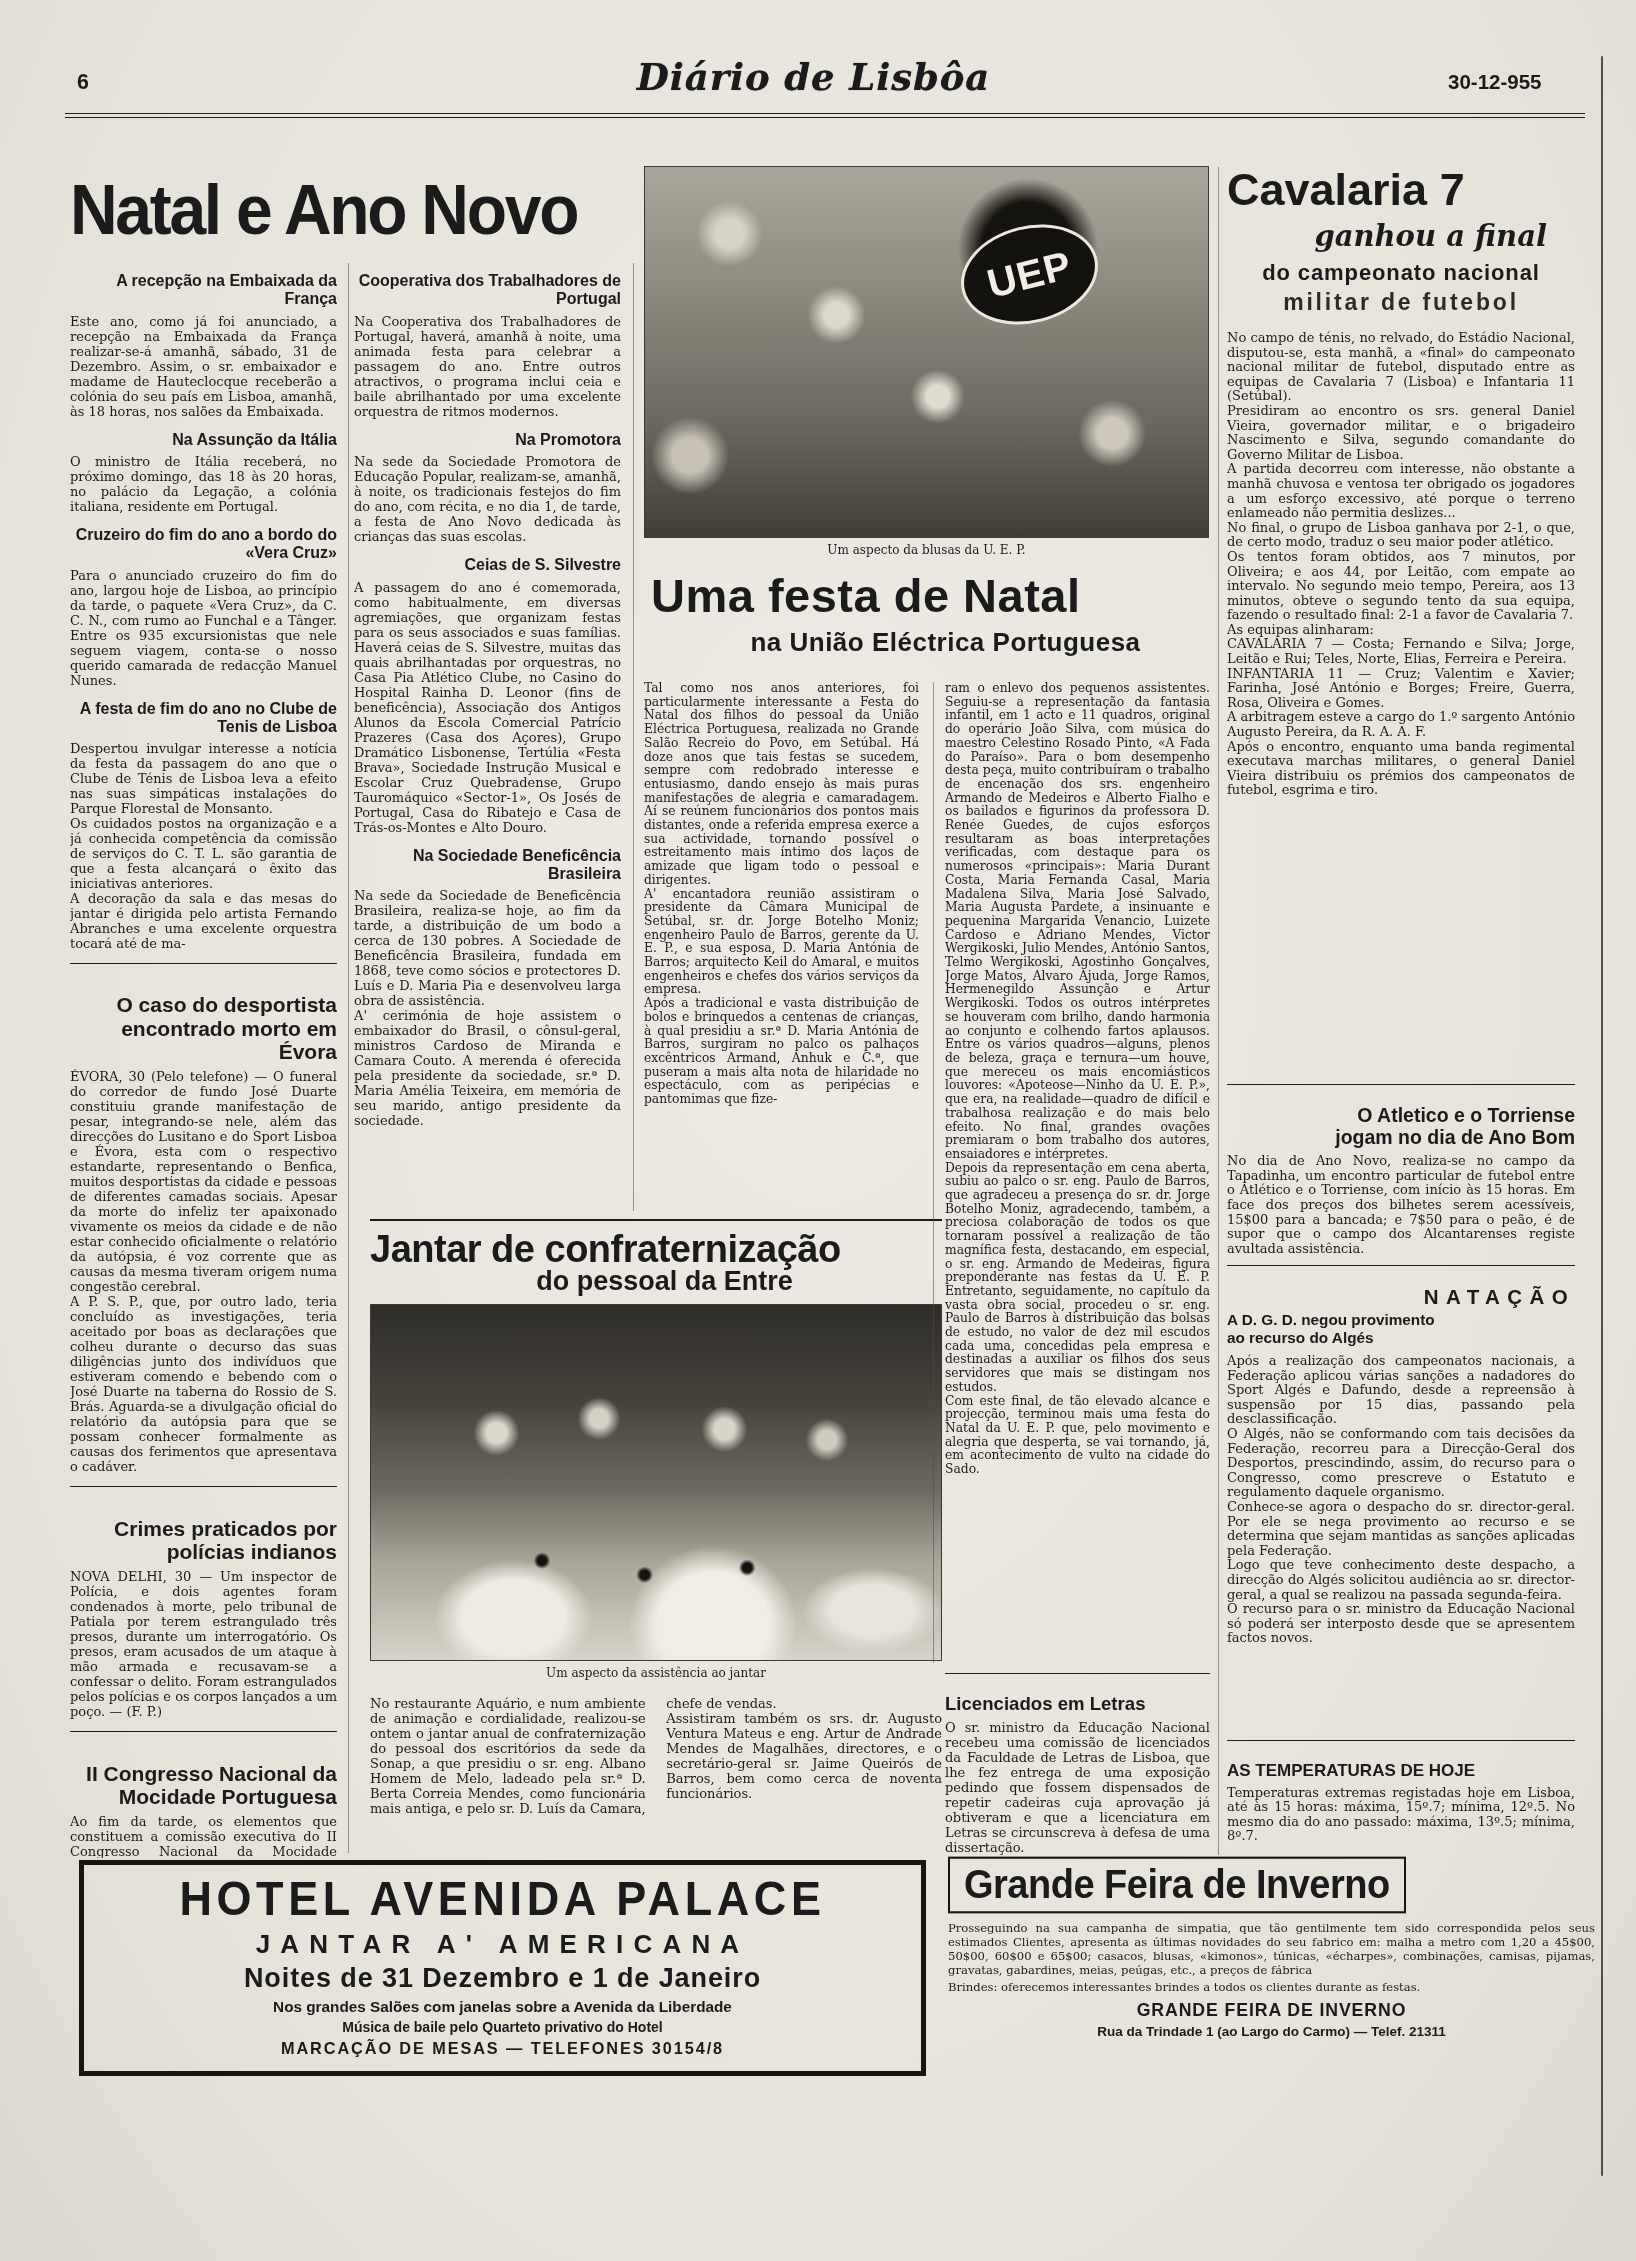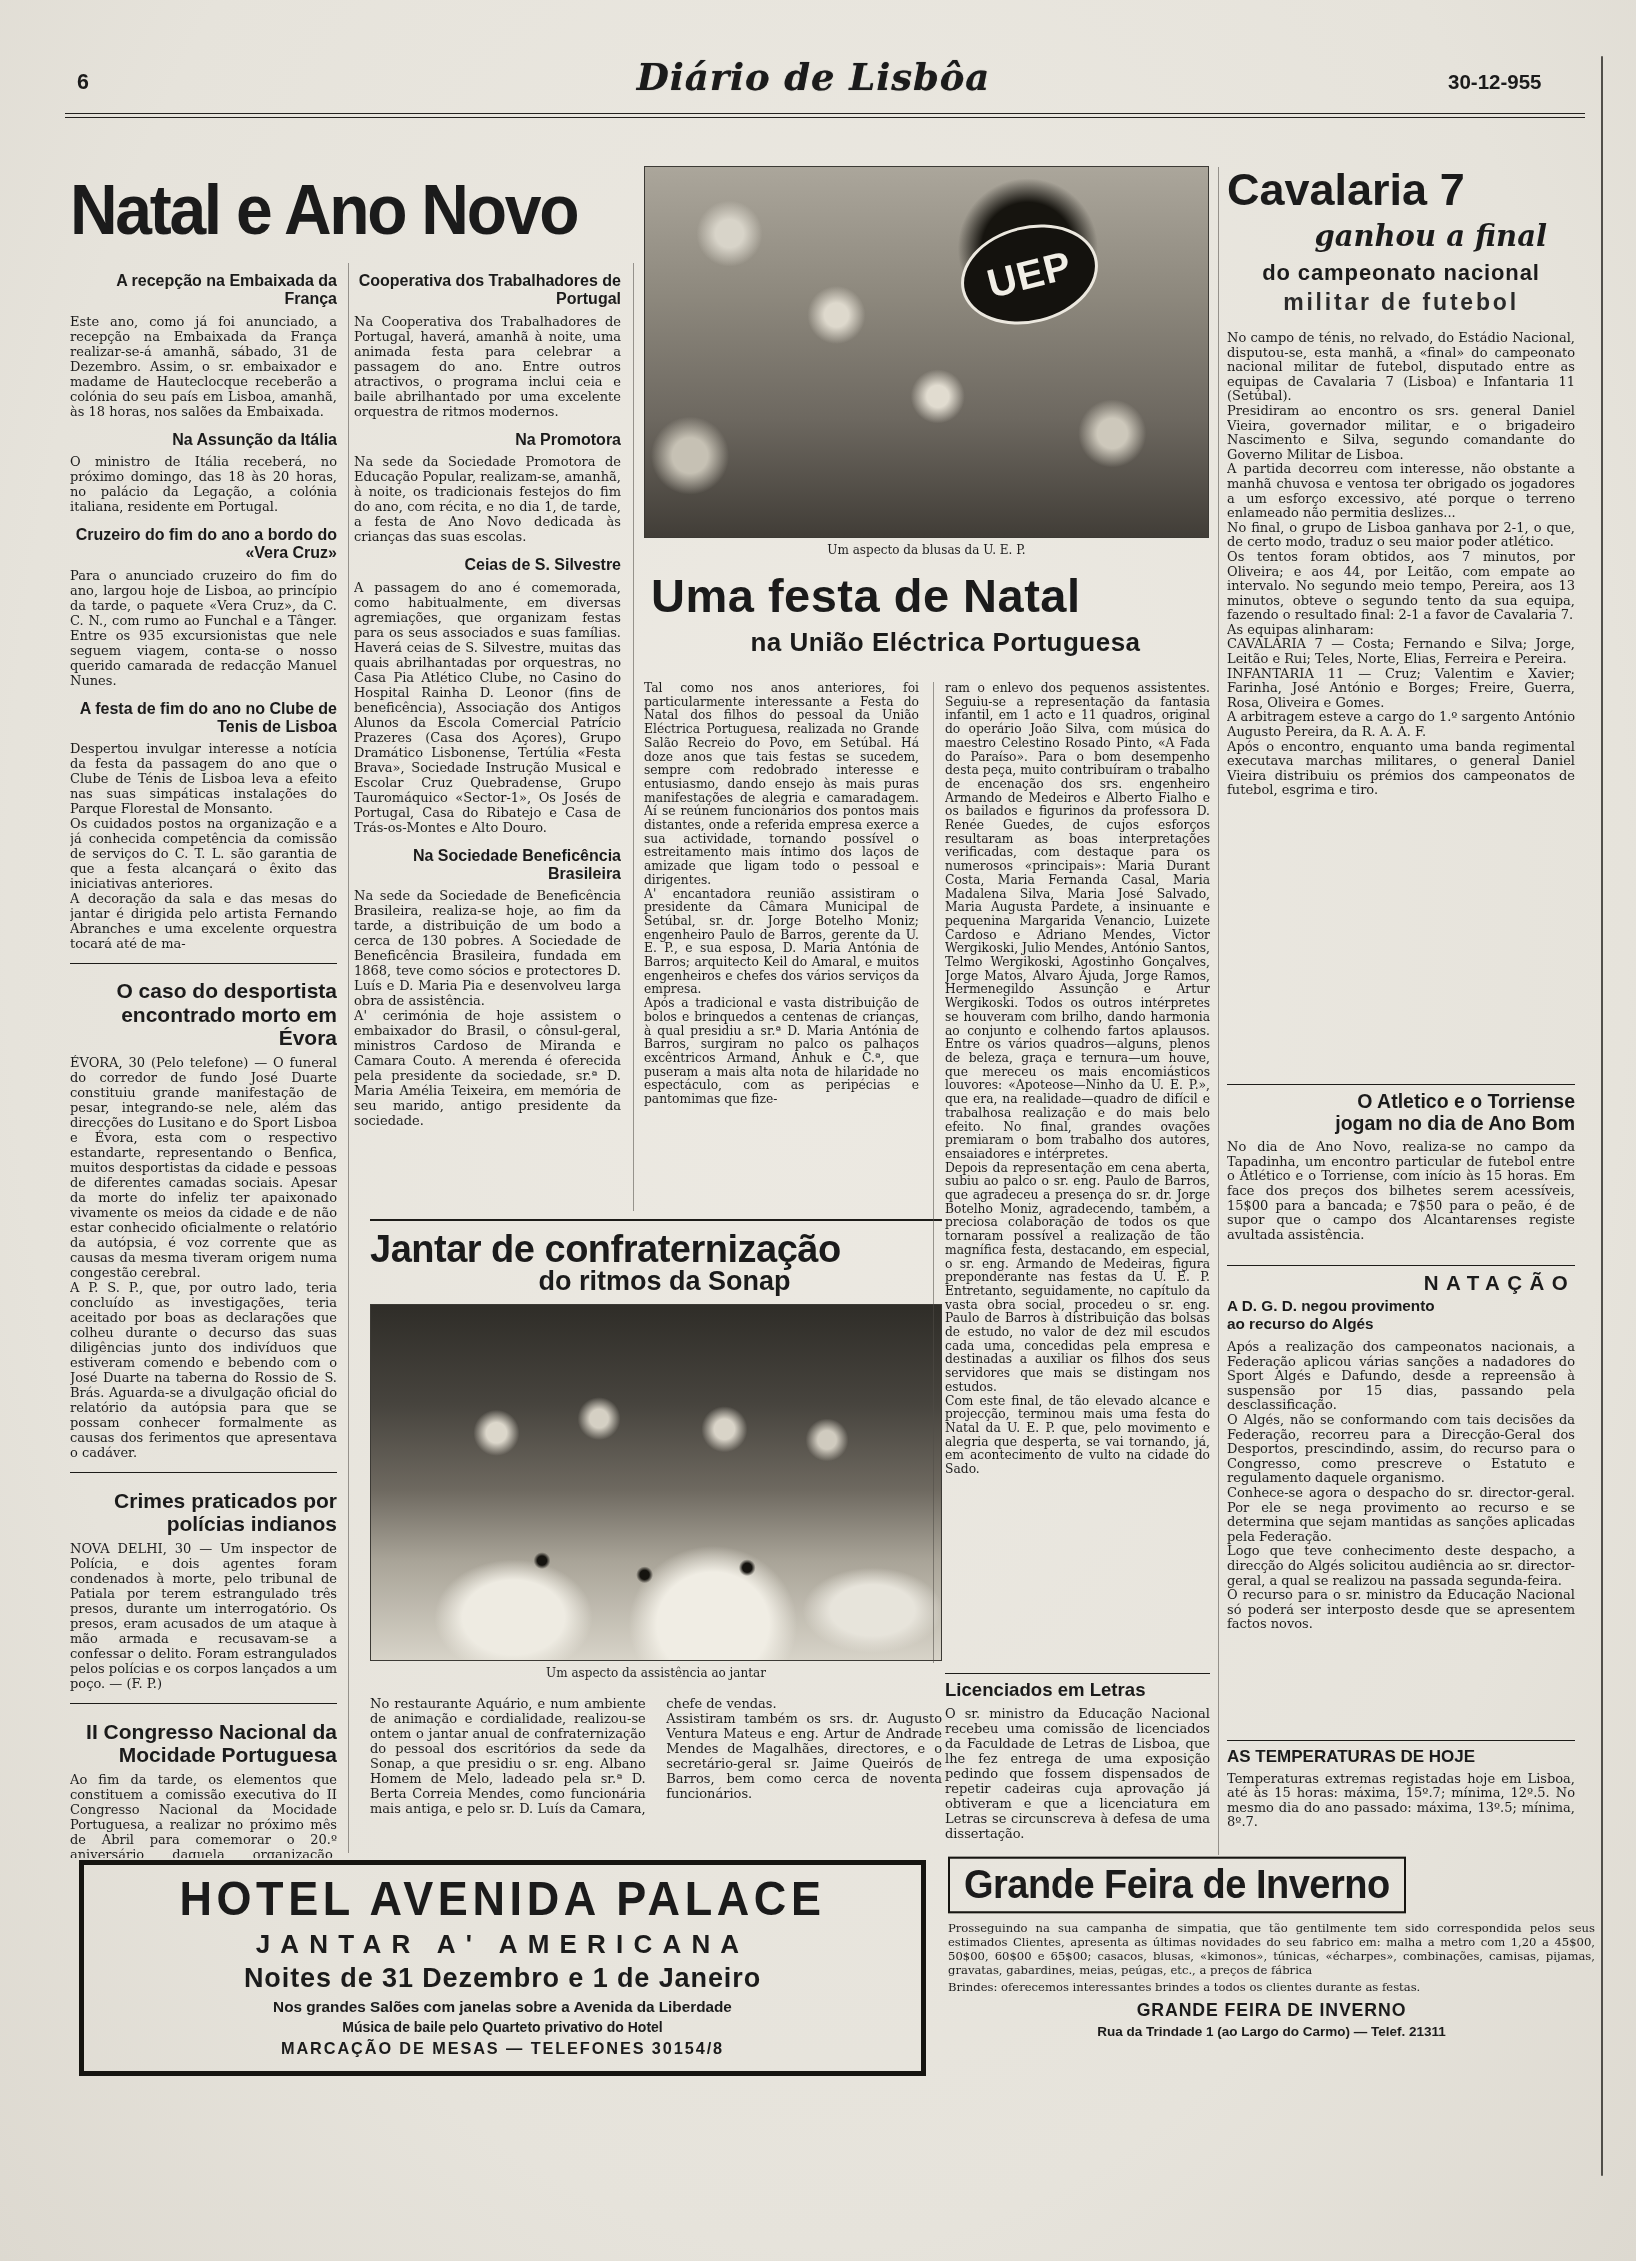--- a/index.html
+++ b/index.html
@@ -23,21 +23,21 @@
     font:bold 66px "Liberation Sans",sans-serif;letter-spacing:-2.3px;transform:scaleY(1.08);transform-origin:top left;}
   
   .col{position:absolute;top:263px;}
   #c1{left:70px;width:267px;height:1595px;overflow:hidden;}
   #c2{left:354px;width:267px;height:958px;overflow:hidden;}
   .art{margin-bottom:12px;}
   .art .h{font-family:"Liberation Sans",sans-serif;font-weight:bold;font-size:16px;line-height:1.12;
     text-align:right;margin:9.3px 0 5.6px;}
   .art .h.big{font-size:21px;}
   .art .h.left{text-align:left;}
-  .rule-top{border-top:1.9px solid #1d1c19;padding-top:6px;}
+  .rule-top{border-top:1.9px solid #1d1c19;padding-top:20px;}
   .bd{font-size:13px;line-height:15px;text-align:justify;white-space:pre-line;}
   .bd-sm{font-size:12.3px;line-height:13.7px;text-align:justify;white-space:pre-line;}
   
   .vr{position:absolute;width:0;border-left:0.9px solid #504d47;opacity:.55;}
   
   .photo1{position:absolute;left:644px;top:166px;width:565px;height:372px;border:1.4px solid #3c3a35;
     background:
       radial-gradient(circle at 15% 18%, #d8d4c9 0 14px, rgba(216,212,201,0) 33px),
       radial-gradient(circle at 34% 40%, #ded9cd 0 12px, rgba(222,217,205,0) 29px),
       radial-gradient(circle at 52% 62%, #e1dcd0 0 11px, rgba(225,220,208,0) 27px),
@@ -192,21 +192,21 @@
 A' encantadora reunião assistiram o presidente da Câmara Municipal de Setúbal, sr. dr. Jorge Botelho Moniz; engenheiro Paulo de Barros, gerente da U. E. P., e sua esposa, D. Maria Antónia de Barros; arquitecto Keil do Amaral, e muitos engenheiros e chefes dos vários serviços da empresa.
 Após a tradicional e vasta distribuição de bolos e brinquedos a centenas de crianças, à qual presidiu a sr.ª D. Maria Antónia de Barros, surgiram no palco os palhaços excêntricos Armand, Anhuk e C.ª, que puseram a mais alta nota de hilaridade no espectáculo, com as peripécias e pantomimas que fize-</div>
   </div>
   <div id="ft-r">
     <div class="bd-sm">ram o enlevo dos pequenos assistentes. Seguiu-se a representação da fantasia infantil, em 1 acto e 11 quadros, original do operário João Silva, com música do maestro Celestino Rosado Pinto, «A Fada do Paraíso». Para o bom desempenho desta peça, muito contribuíram o trabalho de encenação dos srs. engenheiro Armando de Medeiros e Alberto Fialho e os bailados e figurinos da professora D. Renée Guedes, de cujos esforços resultaram as boas interpretações verificadas, com destaque para os numerosos «principais»: Maria Durant Costa, Maria Fernanda Casal, Maria Madalena Silva, Maria José Salvado, Maria Augusta Pardete, a insinuante e pequenina Margarida Venancio, Luizete Cardoso e Adriano Mendes, Victor Wergikoski, Julio Mendes, António Santos, Telmo Wergikoski, Agostinho Gonçalves, Jorge Matos, Alvaro Ajuda, Jorge Ramos, Hermenegildo Assunção e Artur Wergikoski. Todos os outros intérpretes se houveram com brilho, dando harmonia ao conjunto e colhendo fartos aplausos. Entre os vários quadros—alguns, plenos de beleza, graça e ternura—um houve, que mereceu os mais encomiásticos louvores: «Apoteose—Ninho da U. E. P.», que era, na realidade—quadro de difícil e trabalhosa realização e do mais belo efeito. No final, grandes ovações premiaram o bom trabalho dos autores, ensaiadores e intérpretes.
 Depois da representação em cena aberta, subiu ao palco o sr. eng. Paulo de Barros, que agradeceu a presença do sr. dr. Jorge Botelho Moniz, agradecendo, também, a preciosa colaboração de todos os que tornaram possível a realização de tão magnífica festa, destacando, em especial, o sr. eng. Armando de Medeiras, figura preponderante nas festas da U. E. P. Entretanto, seguidamente, no capítulo da vasta obra social, procedeu o sr. eng. Paulo de Barros à distribuição das bolsas de estudo, no valor de dez mil escudos cada uma, concedidas pela empresa e destinadas a auxiliar os filhos dos seus servidores que mais se distingam nos estudos.
 Com este final, de tão elevado alcance e projecção, terminou mais uma festa do Natal da U. E. P. que, pelo movimento e alegria que desperta, se vai tornando, já, em acontecimento de vulto na cidade do Sado.</div>
   </div>
 
   <div class="jantar-head">Jantar de confraternização</div>
-  <div class="jantar-sub">do ritmos da Sonap</div>
+  <div class="jantar-sub">do pessoal da Entre</div>
   <div class="photo2"></div>
   <div class="cap" id="cap2">Um aspecto da assistência ao jantar</div>
   <div id="jt">
     <div class="bd">No restaurante Aquário, e num ambiente de animação e cordialidade, realizou-se ontem o jantar anual de confraternização do pessoal dos escritórios da sede da Sonap, a que presidiu o sr. eng. Albano Homem de Melo, ladeado pela sr.ª D. Berta Correia Mendes, como funcionária mais antiga, e pelo sr. D. Luís da Camara, chefe de vendas.
 Assistiram também os srs. dr. Augusto Ventura Mateus e eng. Artur de Andrade Mendes de Magalhães, directores, e o secretário-geral sr. Jaime Queirós de Barros, bem como cerca de noventa funcionários.</div>
   </div>
 
   <div id="lic" class="rule-top">
     <div class="art">
       <div class="h left">Licenciados em Letras</div>

